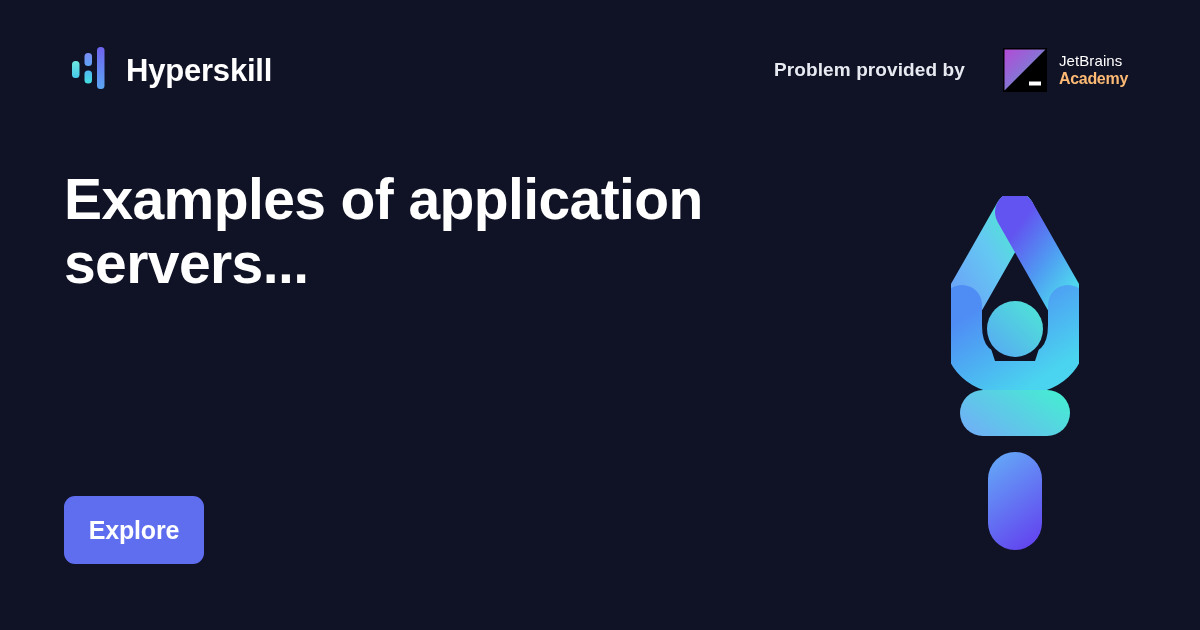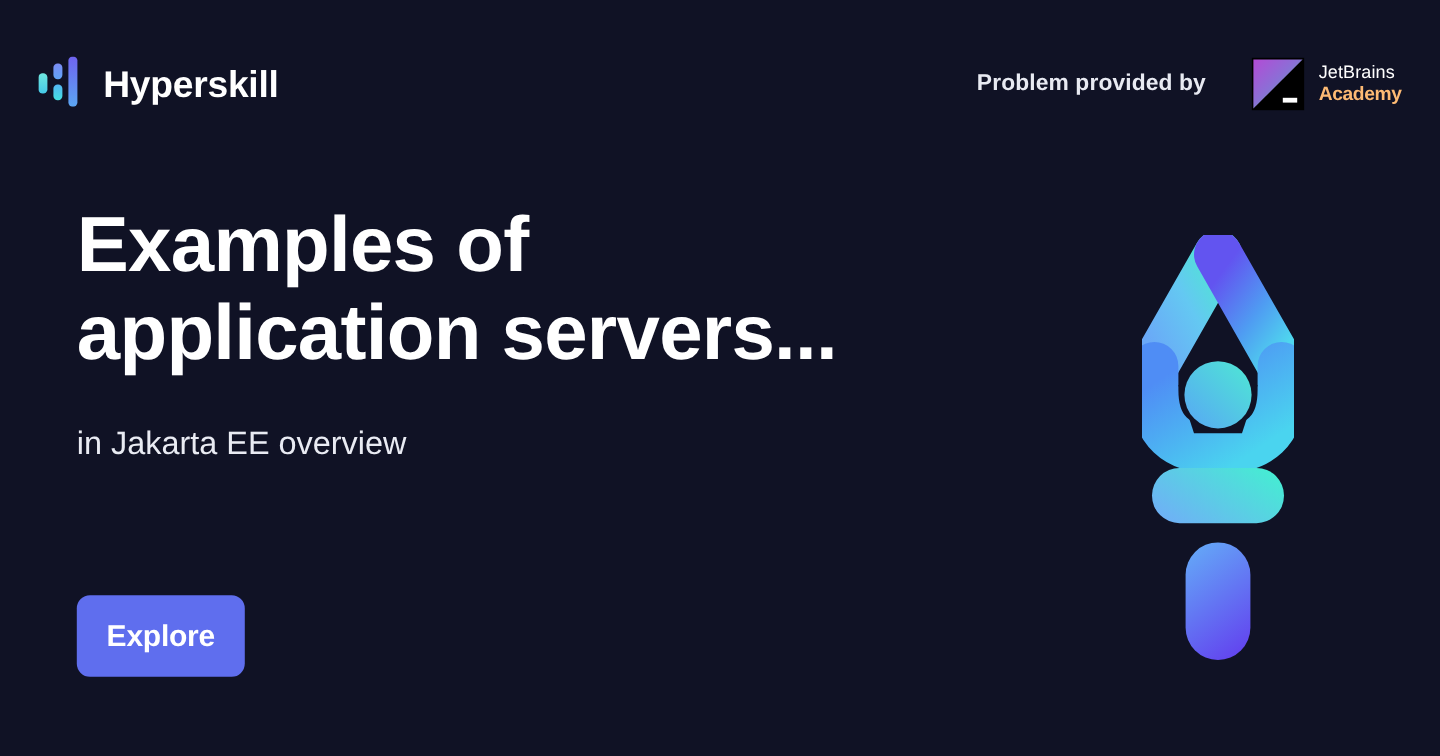--- a/index.html
+++ b/index.html
@@ -23,21 +23,21 @@
   
   .header {
     position: absolute;
     left: 0;
     top: 0;
     width: 1200px;
     height: 140px;
     display: flex;
     align-items: center;
     justify-content: space-between;
-    padding: 0 32px;
+    padding: 0 72px;
     box-sizing: border-box;
   }
   .brand {
     display: flex;
     align-items: center;
     gap: 16px;
   }
   .brand-mark {
     display: block;
   }
@@ -94,21 +94,21 @@
 
   
   .content {
     position: absolute;
     left: 64px;
     top: 168px;
     width: 700px;
   }
   .title {
     color: #ffffff;
-    font-size: 65px;
+    font-size: 57px;
     font-weight: bold;
     line-height: 1.12;
     letter-spacing: -0.6px;
     margin: 0;
     max-width: 660px;
   }
   .subtitle {
     color: #e9ebf3;
     font-size: 27px;
     font-weight: normal;
@@ -201,21 +201,20 @@
           <span class="jb-top">JetBrains</span>
           <span class="jb-bottom">Academy</span>
         </span>
       </div>
     </div>
 
   </div>
 
   <div class="content">
     <h1 class="title">Examples of application servers...</h1>
-    <div class="subtitle">in Jakarta EE overview</div>
   </div>
 
   <button class="explore-btn">Explore</button>
 
   <div class="illustration">
     <svg width="150" height="365" viewBox="0 0 150 365" xmlns="http://www.w3.org/2000/svg">
       <defs>
         <linearGradient id="armLeft" x1="0.05" y1="0.95" x2="0.95" y2="0.05">
           <stop offset="0%" stop-color="#6aa8f7"></stop>
           <stop offset="55%" stop-color="#64c8f2"></stop>

